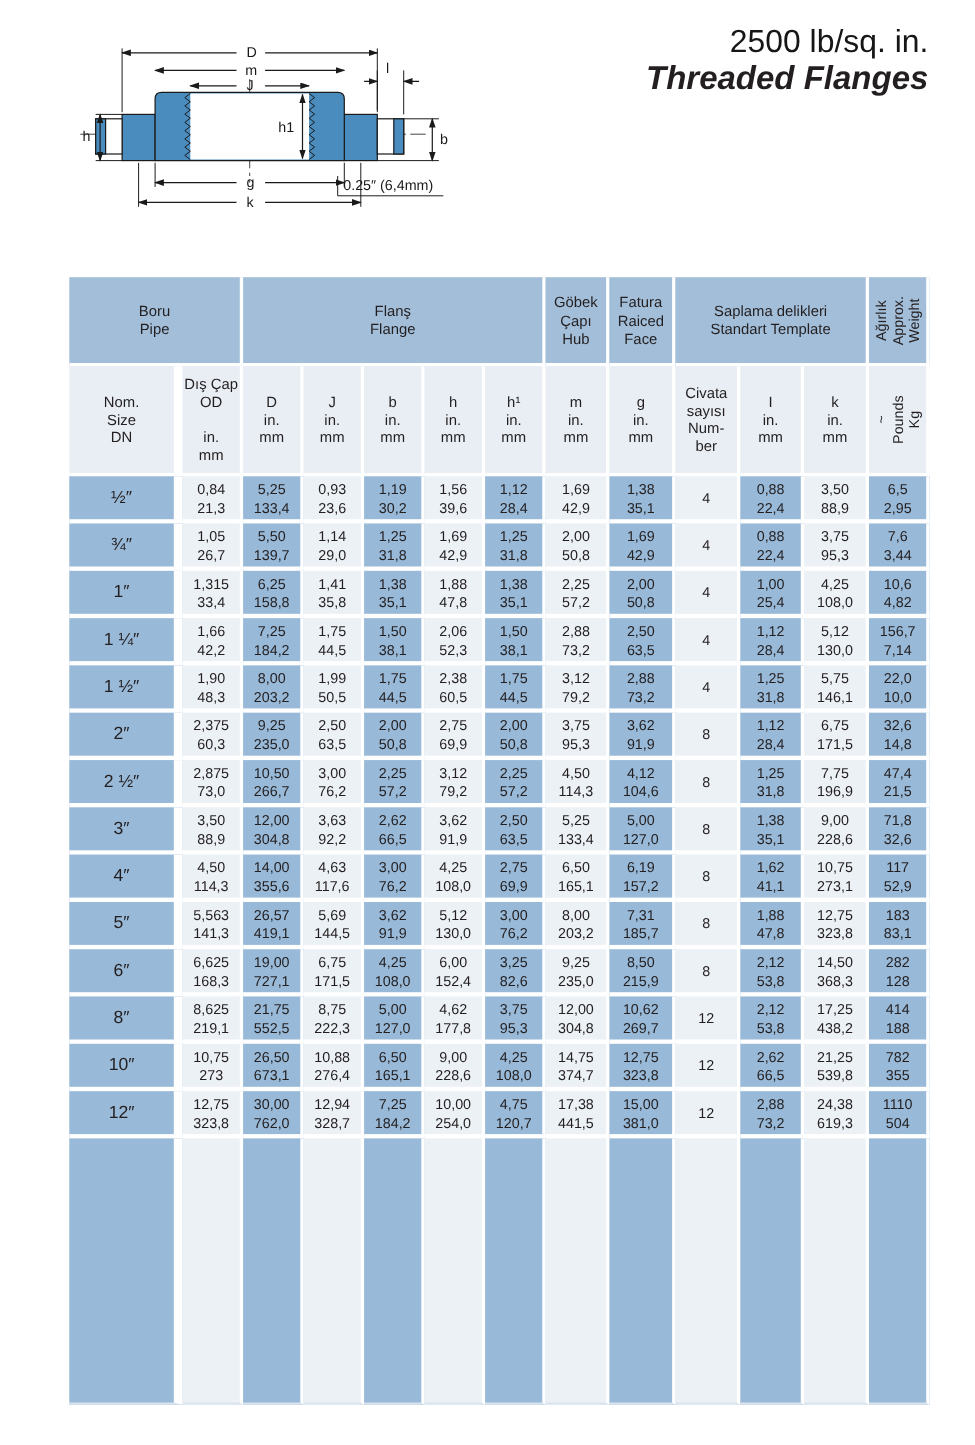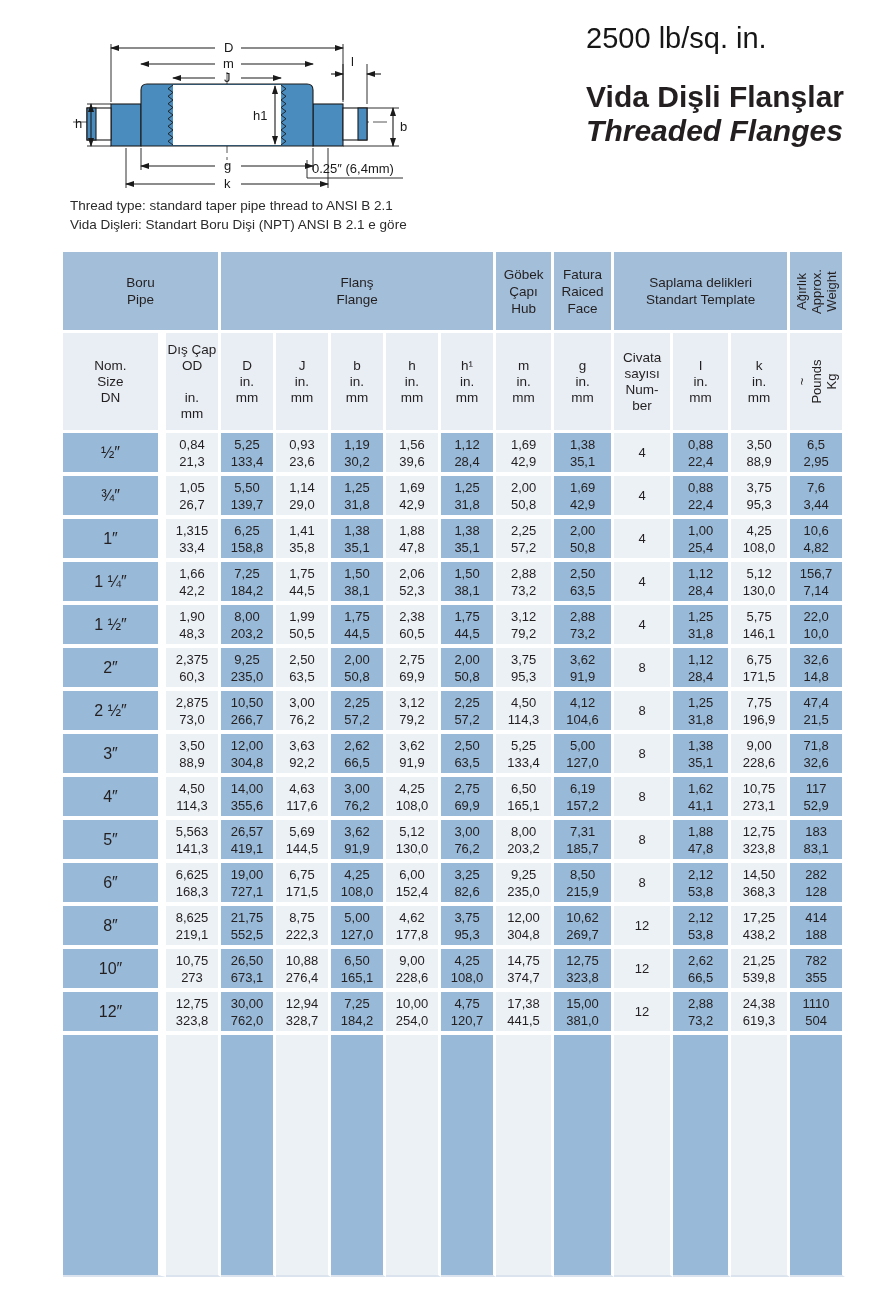--- a/index.html
+++ b/index.html
@@ -1,21 +1,21 @@
 <!DOCTYPE html>
 <html><head>
 <meta charset="utf-8">
 <style>
   html,body{margin:0;padding:0;background:#fff;}
   #page{
     position:relative;width:886px;height:1314px;background:#ffffff;overflow:hidden;
     font-family:"Liberation Sans","DejaVu Sans",sans-serif;color:#231f20;
   }
   
-  #titleblock{position:absolute;top:22px;right:42px;}
+  #titleblock{position:absolute;top:22px;right:42px;text-align:right;}
   #pressure{font-size:29px;font-weight:400;color:#161616;}
   #title-tr{font-size:30px;font-weight:bold;margin-top:25px;line-height:34px;}
   #title-en{font-size:30px;font-weight:bold;line-height:34px;font-style:italic;}
   #standard{font-size:19px;font-weight:bold;margin-top:28px;}
   
   #thread-notes{position:absolute;left:70px;top:196px;font-size:13.5px;line-height:19px;color:#2b2b2b;}
   
   #flange-table{
     position:absolute;left:63px;top:252px;width:782px;
     border-collapse:separate;border-spacing:0;table-layout:fixed;
@@ -122,28 +122,23 @@
     <line class="thin" x1="273" y1="134" x2="273" y2="174"></line>
     <line class="dim" x1="71" y1="170" x2="160" y2="170" marker-start="url(#ar)"></line>
     <line class="dim" x1="186" y1="170" x2="273" y2="170" marker-end="url(#ar)"></line>
     <text class="dlabel" x="169" y="174">k</text>
 
     <line class="thin" x1="252" y1="146" x2="252" y2="164"></line>
     <line class="thin" x1="252" y1="164" x2="348" y2="164"></line>
     <text class="dlabel" x="257" y="159">0.25″ (6,4mm)</text>
   </svg>
 
-  <div id="thread-notes">
-    <div>Thread type: standard taper pipe thread to ANSI B 2.1</div>
-    <div>Vida Dişleri: Standart Boru Dişi (NPT) ANSI B 2.1 e göre</div>
-  </div>
 
   <div id="titleblock">
     <div id="pressure">2500 lb/sq. in.</div>
-    <div id="title-tr">Vida Dişli Flanşlar</div>
     <div id="title-en">Threaded Flanges</div>
   </div>
 
   <table id="flange-table">
     <colgroup>
         <col style="width: 103px;">
         <col style="width: 55px;">
         <col style="width: 55px;">
         <col style="width: 55px;">
         <col style="width: 55px;">

